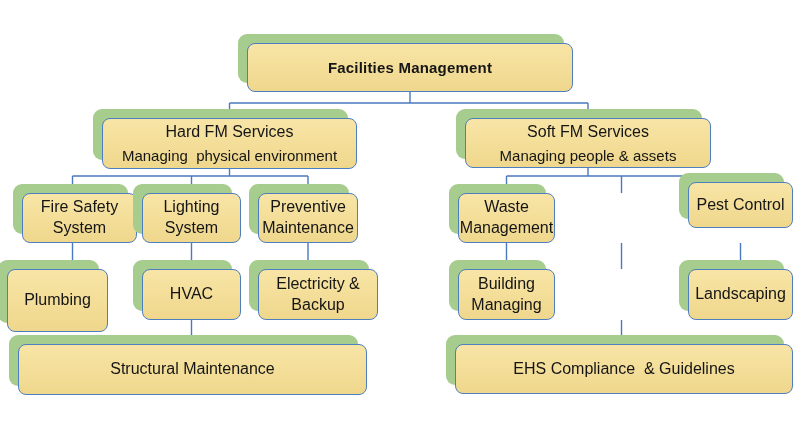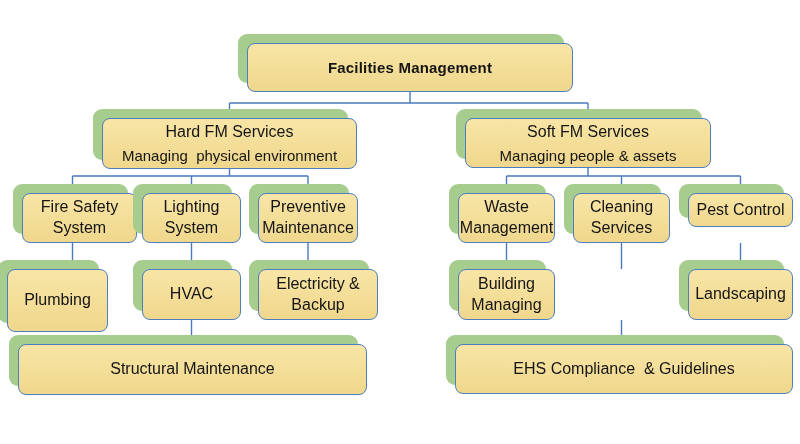--- a/index.html
+++ b/index.html
@@ -124,27 +124,22 @@
       <div class="label">Preventive Maintenance</div>
     </div>
   </div>
 
   <div class="node" style="left:458px;top:193px;width:97px;height:50px">
     <div class="face">
       <div class="label">Waste Management</div>
     </div>
   </div>
 
-  <div class="node" style="left:573px;top:193px;width:97px;height:50px">
-    <div class="face">
-      <div class="label">Cleaning Services</div>
-    </div>
-  </div>
 
-  <div class="node" style="left:688px;top:193px;width:105px;height:34px">
+  <div class="node" style="left:688px;top:182px;width:105px;height:46px">
     <div class="face">
       <div class="label">Pest Control</div>
     </div>
   </div>
 
   <div class="node" style="left:7px;top:269px;width:101px;height:63px">
     <div class="face">
       <div class="label">Plumbing</div>
     </div>
   </div>

